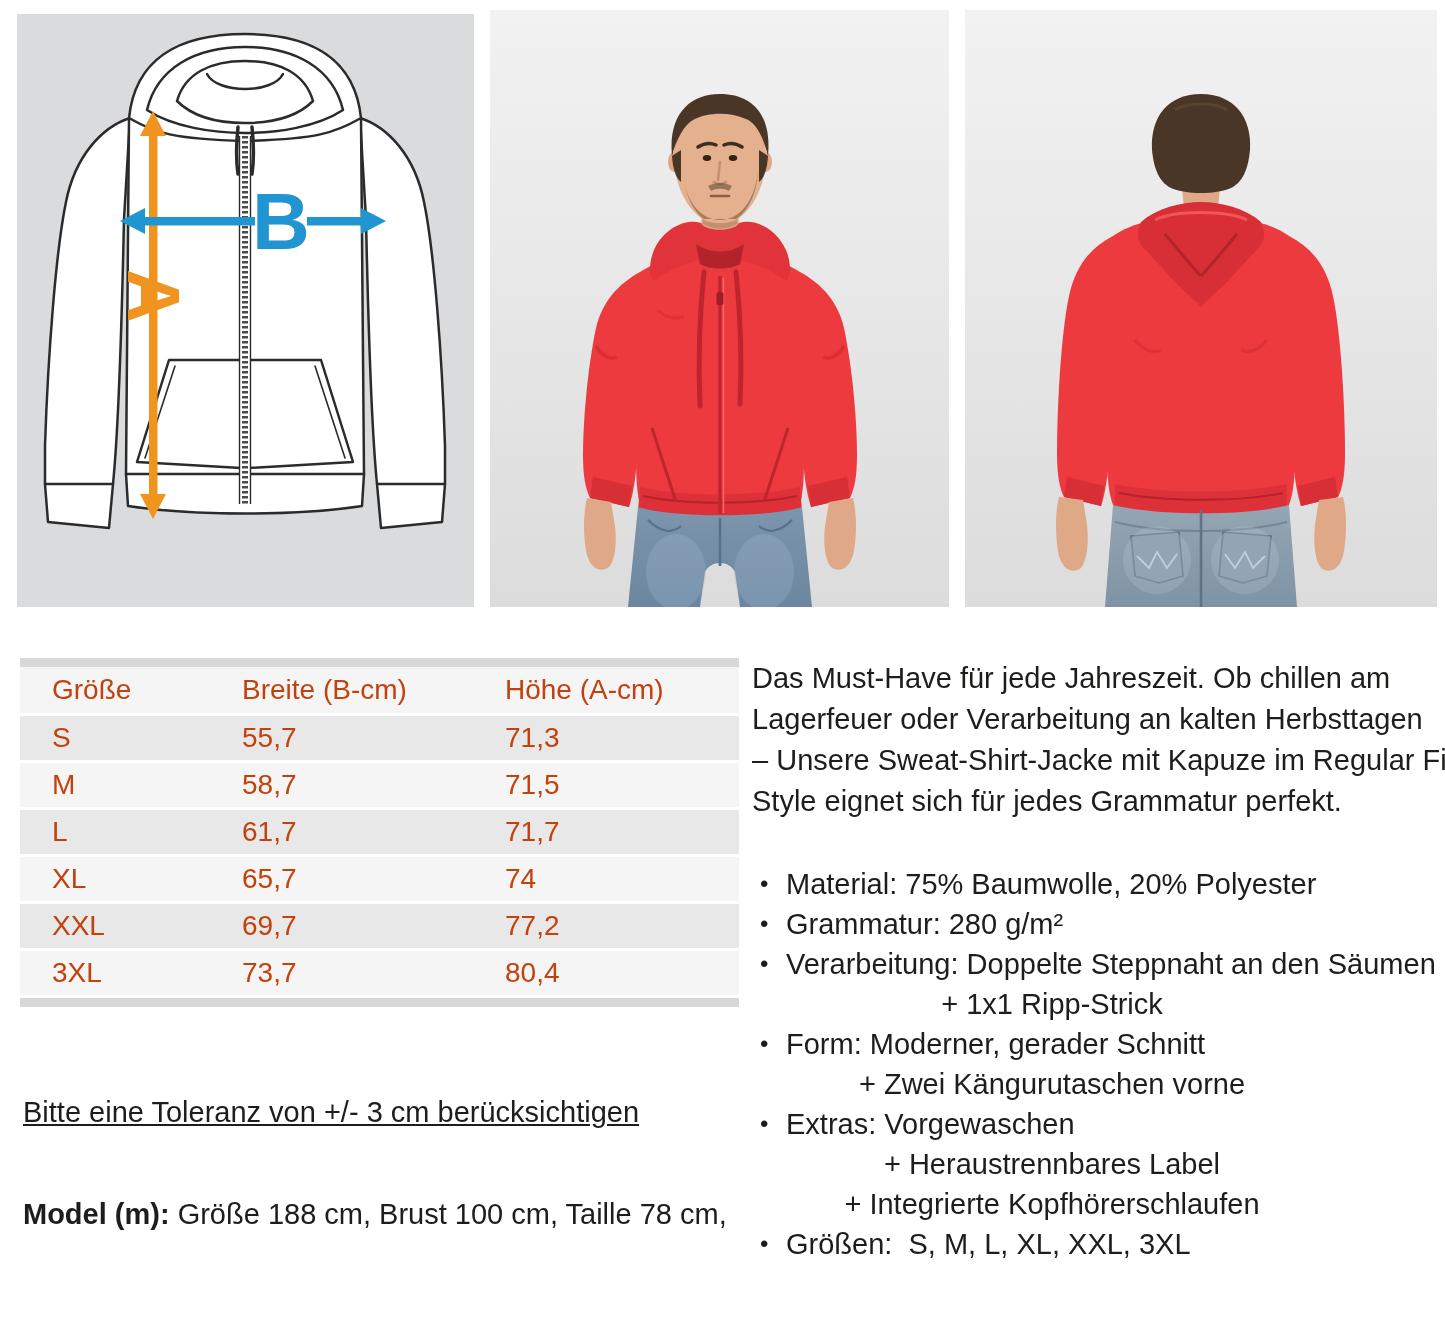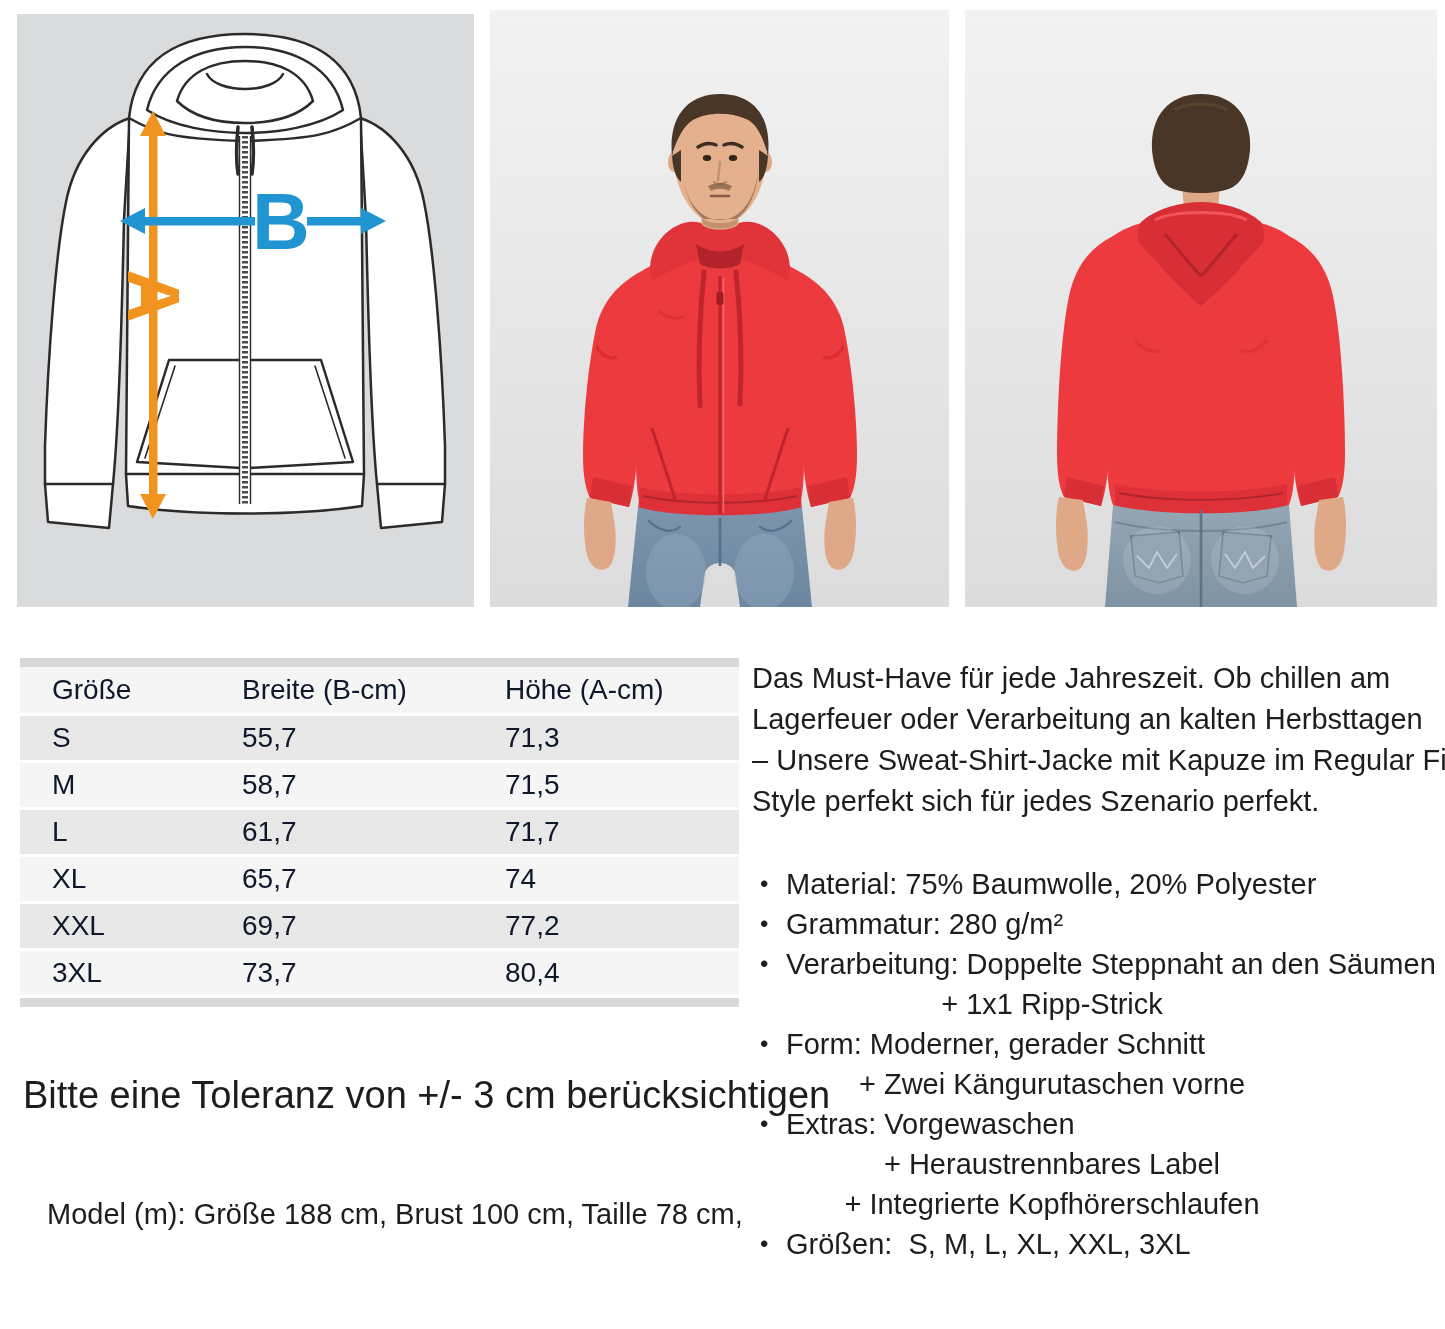--- a/index.html
+++ b/index.html
@@ -8,34 +8,34 @@
     font-family:"Liberation Sans",sans-serif;color:#1d1d1b;
     -webkit-font-smoothing:antialiased;
   }
   .panel{position:absolute;}
   #panel-diagram{left:17px;top:14px;width:457px;height:593px;}
   #panel-front{left:490px;top:10px;width:459px;height:597px;}
   #panel-back{left:965px;top:10px;width:472px;height:597px;}
   .panel svg{display:block;width:100%;height:100%;}
 
   
-  #size-table{position:absolute;left:20px;top:658px;width:719px;font-size:28px;color:#0f172a;}
+  #size-table{position:absolute;left:20px;top:658px;width:719px;font-size:28px;color:#c2410c;}
   .strip{height:9px;background:#d8d8d8;}
   .t-row{display:flex;align-items:center;height:44px;margin-top:3px;background:#f5f5f5;}
   .t-row.head{height:46px;margin-top:0;background:#f5f5f5;}
   .t-row.shade{background:#e8e8e8;}
   .t-row .c1{width:190px;padding-left:32px;}
   .t-row .c2{width:263px;}
   .t-row .c3{flex:1;}
   #size-table .strip.bottom{margin-top:3px;}
 
-  #tolerance-note{position:absolute;left:23px;top:1074px;font-size:38px;}
+  #tolerance-note{position:absolute;left:23px;top:1096px;font-size:29px;text-decoration:underline;}
 
   #model-info{position:absolute;left:23px;top:1194px;font-size:29px;line-height:41px;}
-  #model-info .b{font-weight:400;margin-left:24px;}
+  #model-info .b{font-weight:700;}
 
   
   #description{position:absolute;left:752px;top:658px;width:693px;font-size:29px;}
   #description .intro-line{line-height:41px;white-space:pre;}
   #bullet-list{list-style:none;margin:42px 0 0 0;padding:0;}
   #bullet-list li{display:flex;line-height:40px;}
   #bullet-list .dot{width:26px;padding-left:8px;font-size:24px;}
   #bullet-list .btxt{white-space:pre-wrap;}
   .sub{width:600px;text-align:center;line-height:40px;white-space:pre;}
 </style>
@@ -280,21 +280,21 @@
 
 <div id="model-info">
   <div><span class="b">Model (m):</span><span> Größe 188 cm, Brust 100 cm, Taille 78 cm,</span></div>
 </div>
 
 <div id="description">
   <div class="intro">
     <div class="intro-line">Das Must-Have für jede Jahreszeit. Ob chillen am</div>
     <div class="intro-line">Lagerfeuer oder Verarbeitung an kalten Herbsttagen</div>
     <div class="intro-line">– Unsere Sweat-Shirt-Jacke mit Kapuze im Regular Fit</div>
-    <div class="intro-line">Style perfekt sich für jedes Szenario perfekt.</div>
+    <div class="intro-line">Style eignet sich für jedes Grammatur perfekt.</div>
   </div>
   <ul id="bullet-list">
     <li>
       <span class="dot">•</span>
       <span class="btxt">Material: 75% Baumwolle, 20% Polyester</span>
     </li>
     <li>
       <span class="dot">•</span>
       <span class="btxt">Grammatur: 280 g/m²</span>
     </li>

